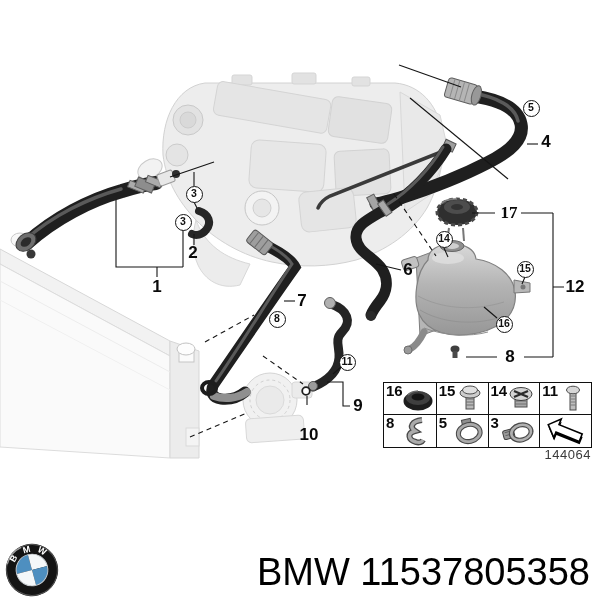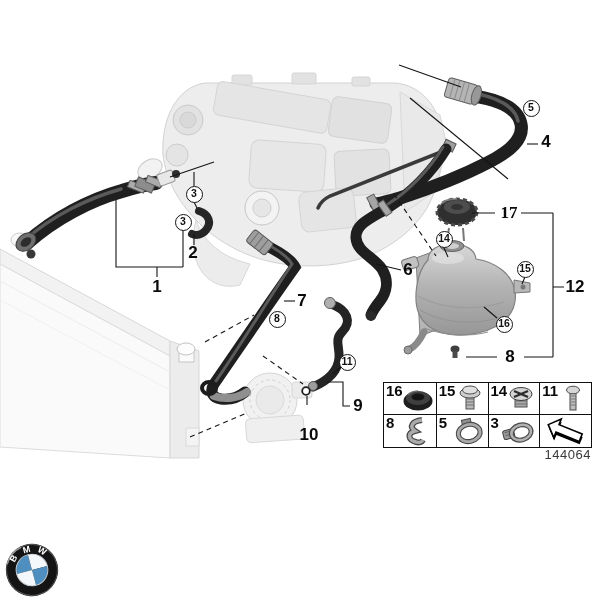--- a/index.html
+++ b/index.html
@@ -302,14 +302,15 @@
       <path d="M0,0 L0,-17 A17,17 0 0 1 17,0 Z" fill="#f5f8fa"></path>
       <path d="M0,0 L17,0 A17,17 0 0 1 0,17 Z" fill="#4e8fc0"></path>
       <path d="M0,0 L0,17 A17,17 0 0 1 -17,0 Z" fill="#f5f8fa"></path>
       <circle r="17" fill="none" stroke="#c9cdd1" stroke-width="1"></circle>
       <text x="-15.4" y="-14" fill="#fff" font-family="Liberation Sans, sans-serif" font-size="9.5" font-weight="bold" text-anchor="middle" transform="rotate(-45 -15.4 -16.5)">B</text>
       <text x="0" y="-19.5" fill="#fff" font-family="Liberation Sans, sans-serif" font-size="9.5" font-weight="bold" text-anchor="middle">M</text>
       <text x="15.4" y="-14" fill="#fff" font-family="Liberation Sans, sans-serif" font-size="9.5" font-weight="bold" text-anchor="middle" transform="rotate(45 15.4 -16.5)">W</text>
     </g>
   </svg>
 
+  <div class="footer-text"><span>BMW</span> <span>11537805358</span></div>
 
 </div>
 
 </body></html>

